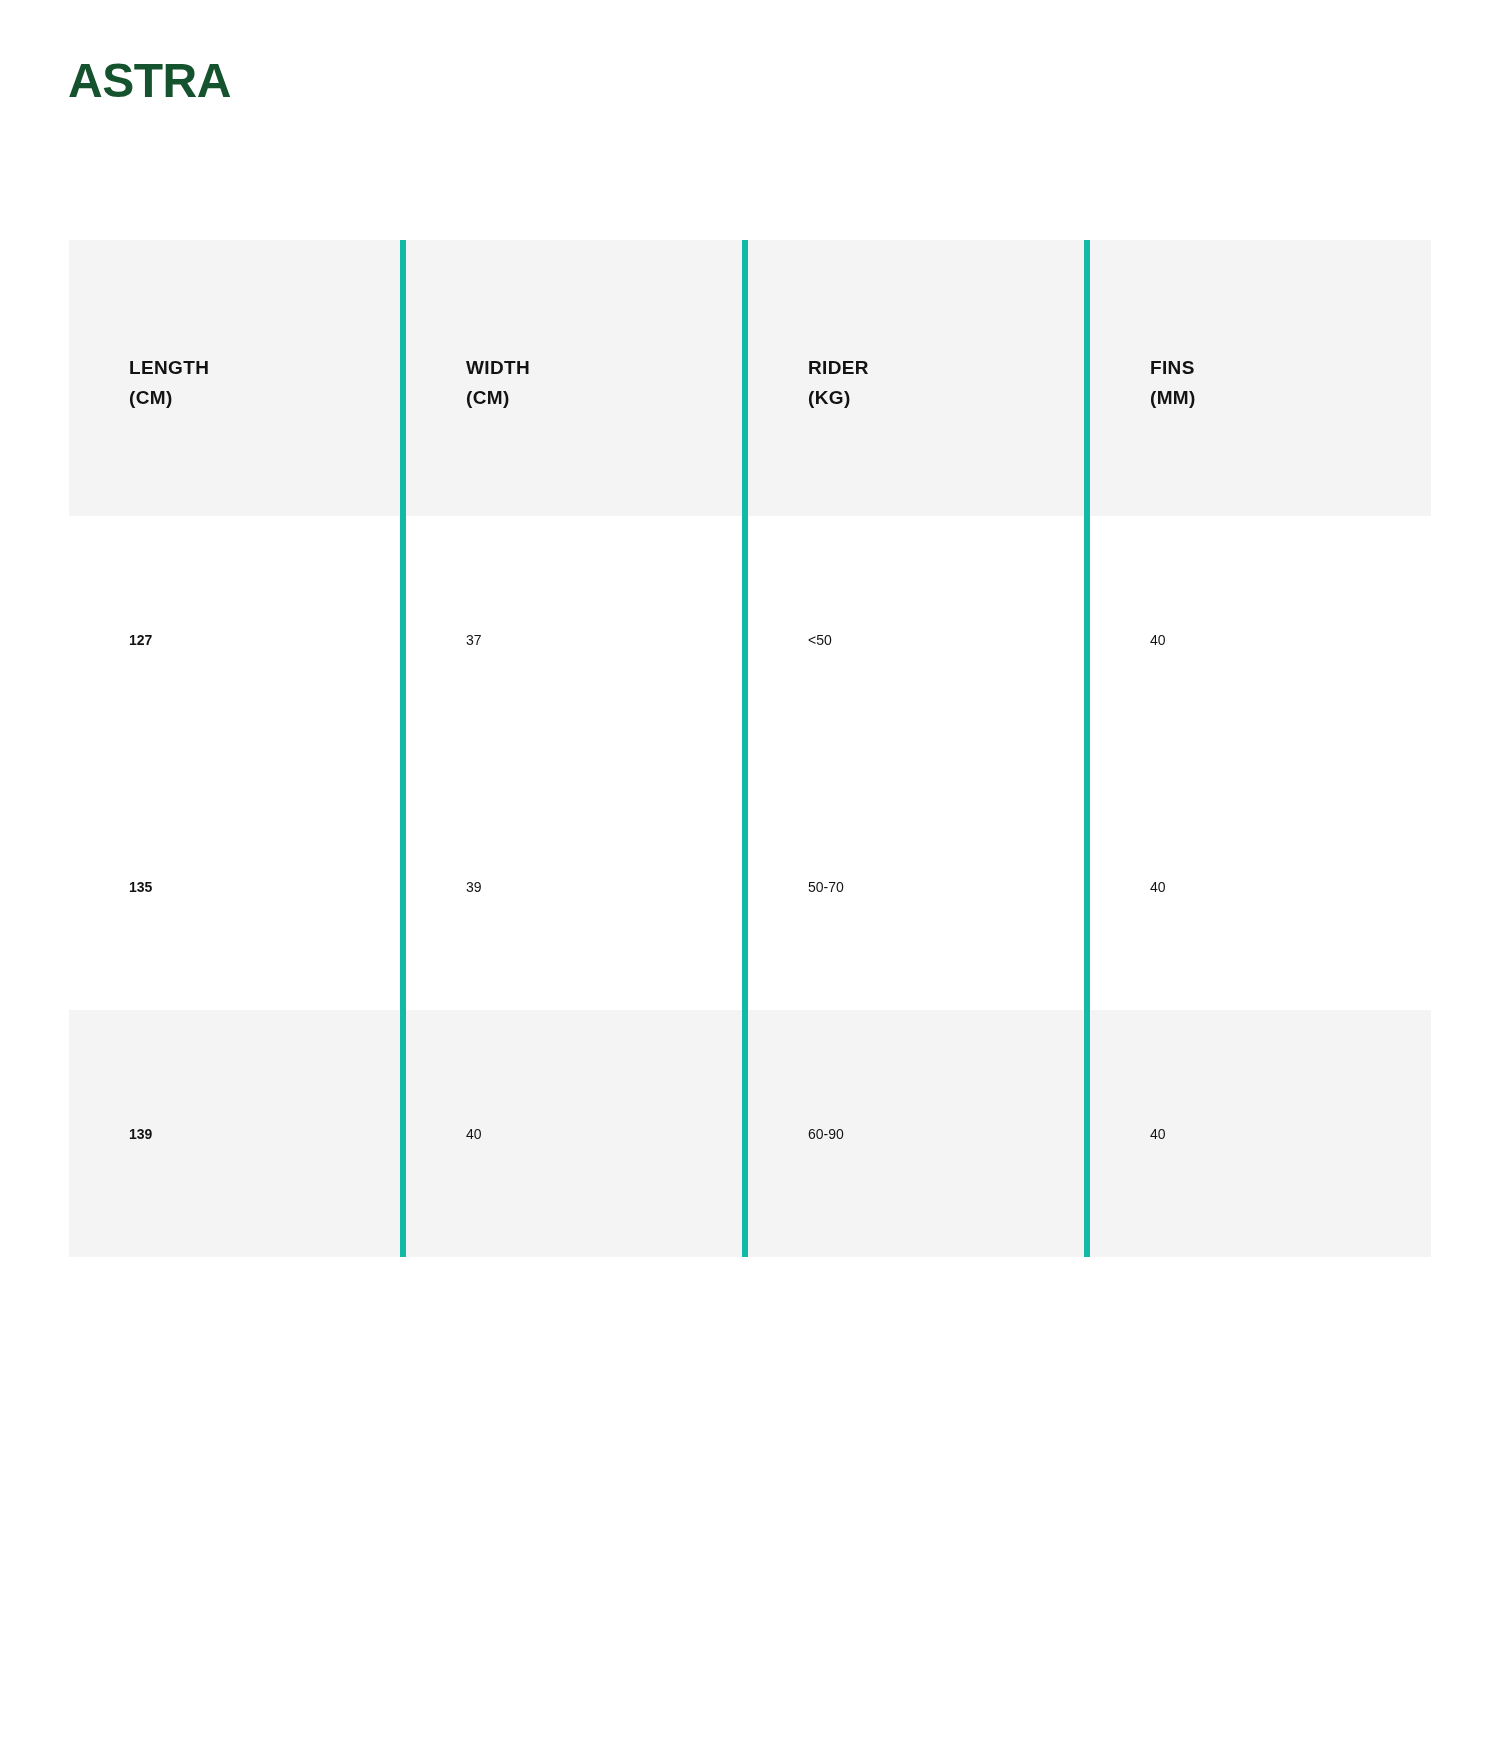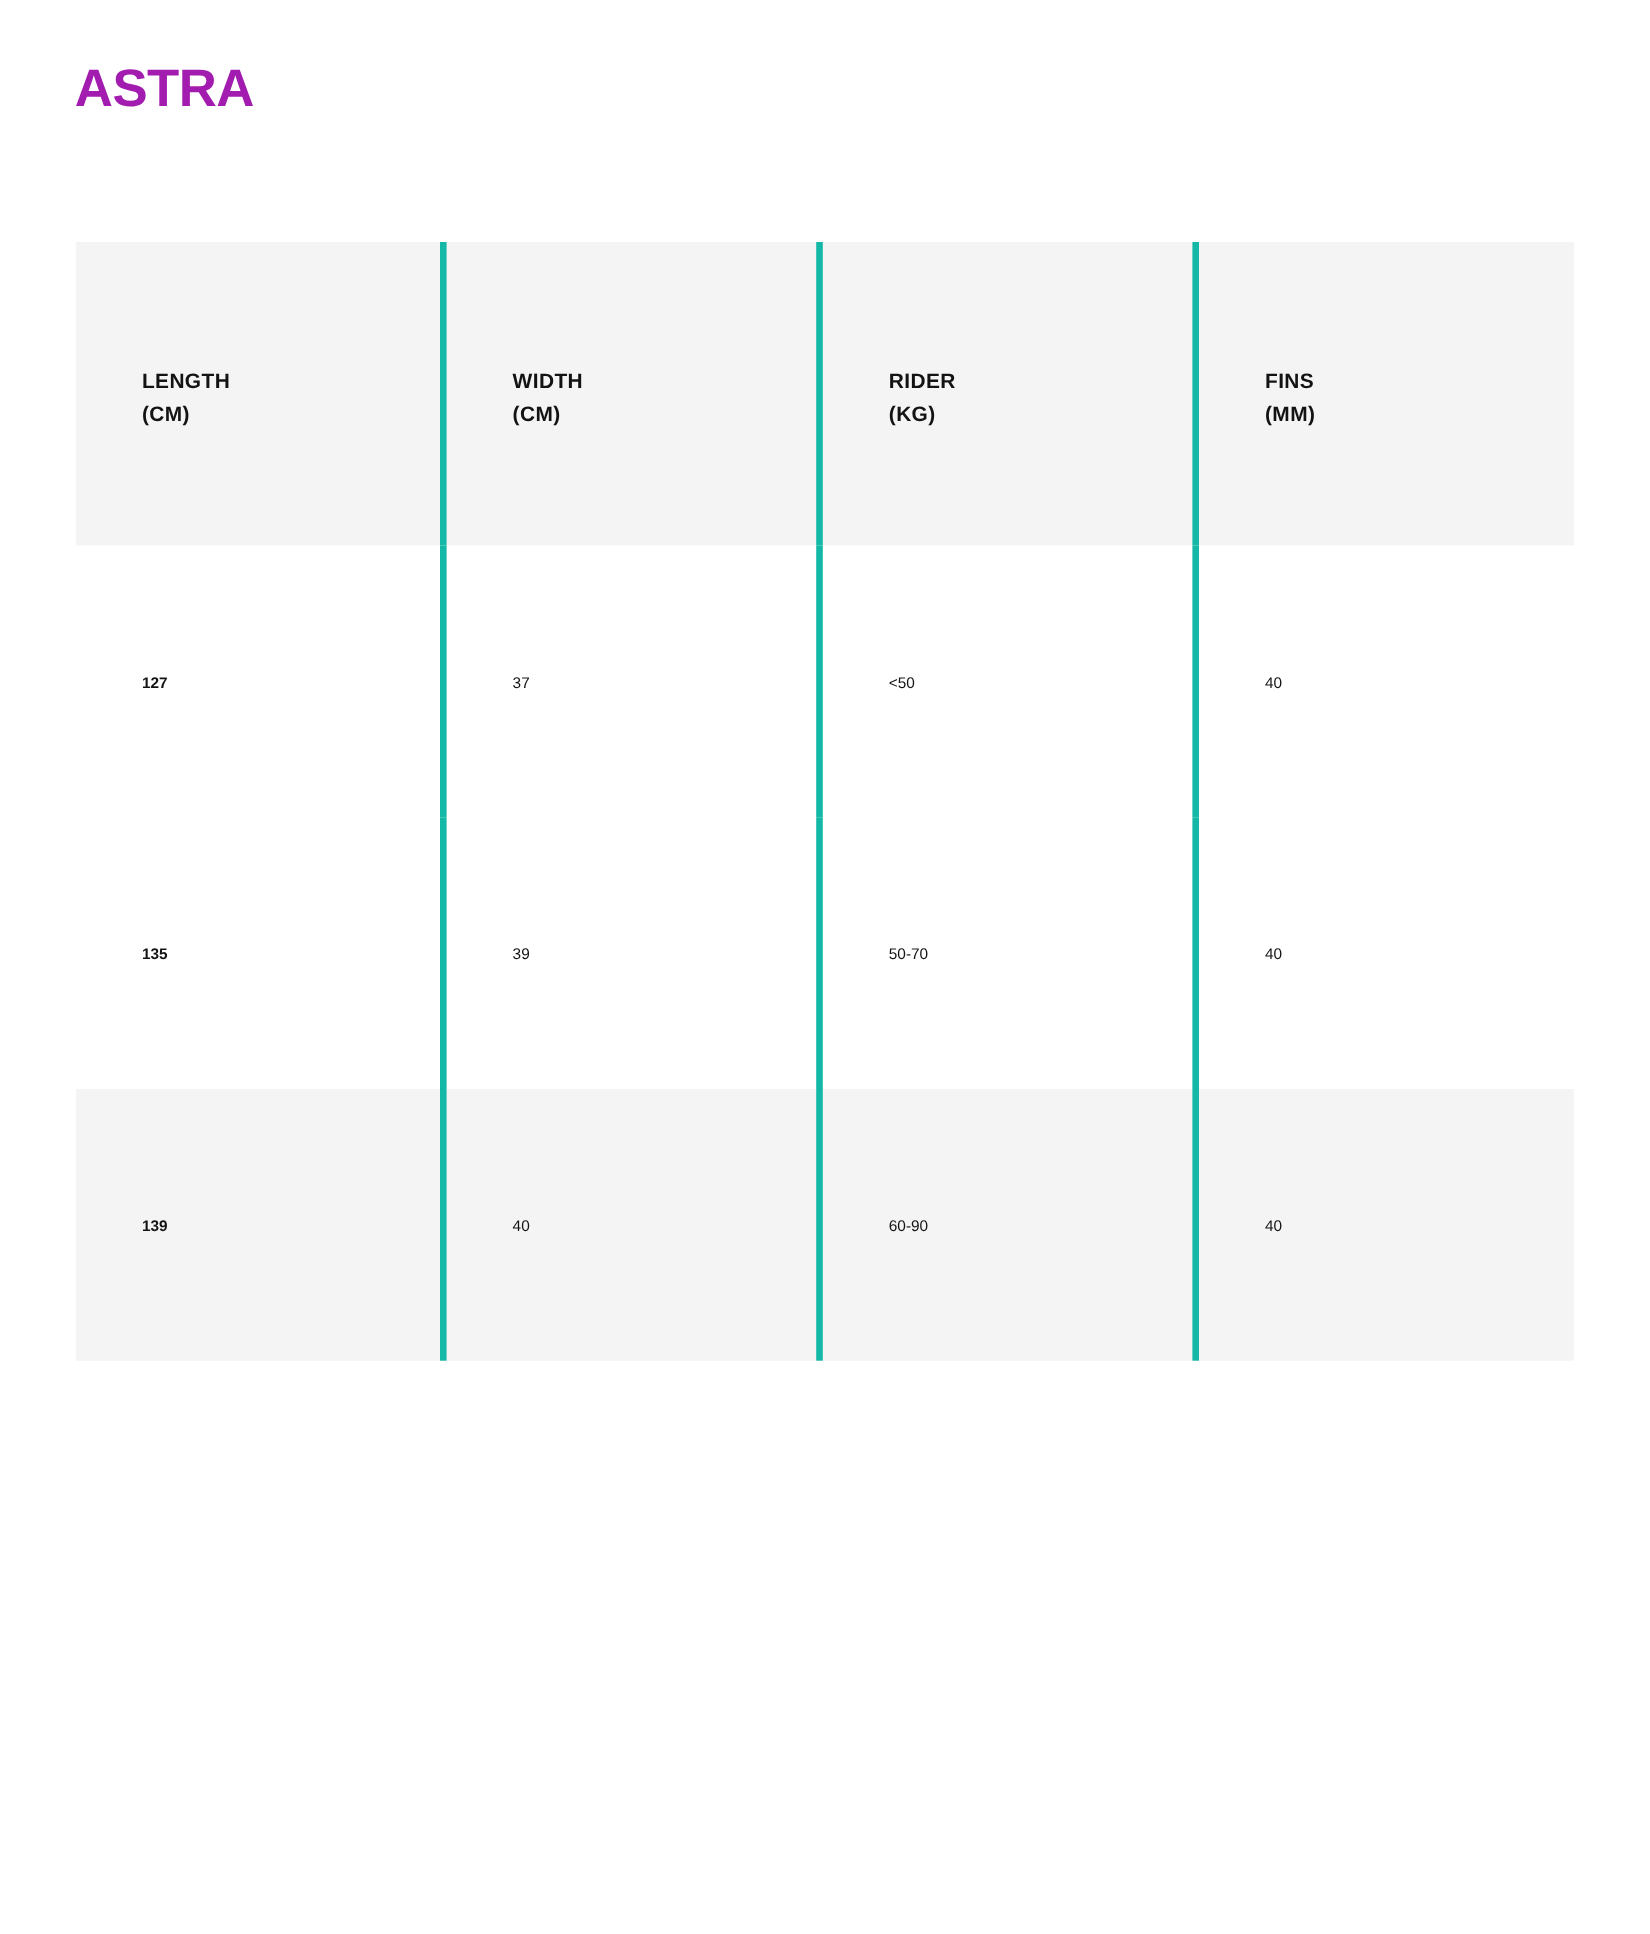--- a/index.html
+++ b/index.html
@@ -26,29 +26,29 @@
 
   
   .page-title {
     position: absolute;
     left: 68px;
     top: 52px;
     font-size: 48px;
     line-height: 58px;
     font-weight: 700;
     letter-spacing: -0.5px;
-    color: #a21caf;
+    color: #14532d;
     margin: 0;
   }
 
   
   .size-table-wrap {
     position: absolute;
     left: 69px;
-    top: 220px;
+    top: 240px;
     width: 1362px;
   }
 
   table.size-table {
     width: 1362px;
     border-collapse: collapse;
     table-layout: fixed;
   }
 
   table.size-table col.c1 { width: 334px; }

